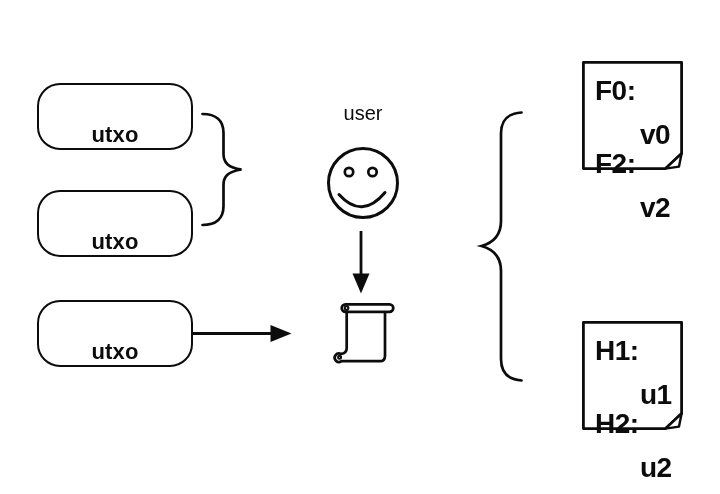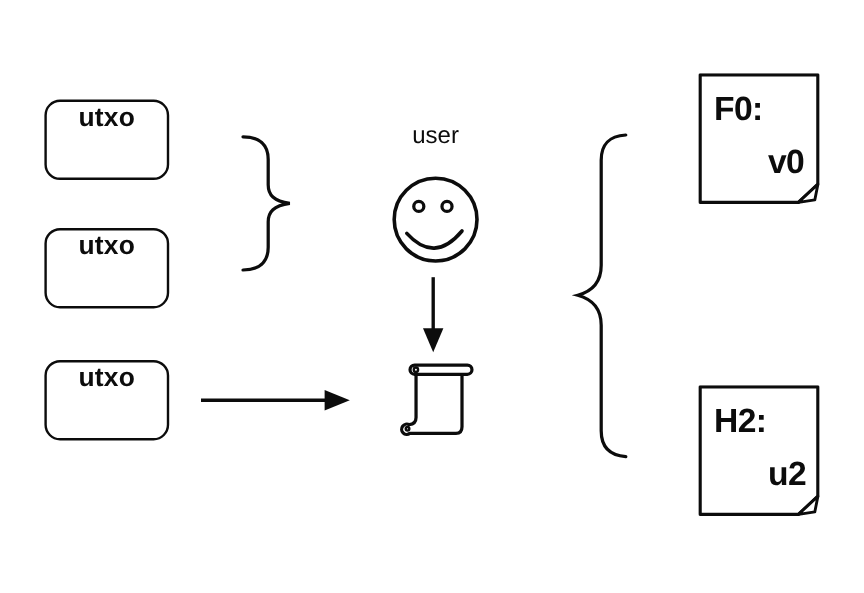--- a/index.html
+++ b/index.html
@@ -6,23 +6,23 @@
   * { box-sizing:border-box; margin:0; padding:0; }
   body {
     width:720px; height:494px; background:var(--bg);
     font-family:"Liberation Sans", sans-serif; color:var(--ink);
     overflow:hidden;
   }
   .canvas { position:relative; width:720px; height:494px; background:var(--bg); }
   .wires { position:absolute; left:0; top:0; }
 
   .utxo-box {
-    position:absolute; left:37px; width:104px; height:67px;
-    border:2.6px solid var(--ink); border-radius:13px; background:var(--bg);
-    display:flex; align-items:flex-start; justify-content:center;
+    position:absolute; left:37px; width:156px; height:67px;
+    border:2.6px solid var(--ink); border-radius:23px; background:var(--bg);
+    display:flex; align-items:flex-end; justify-content:center;
   }
   .utxo-box span { font-size:22px; font-weight:700; letter-spacing:0.2px; }
 
   .label {
     position:absolute; text-align:center;
     font-size:20px; font-weight:400; line-height:26px;
   }
   .user-label { left:311px; top:100px; width:104px; }
   .contract-label { left:311px; top:368px; width:104px; }
 
@@ -97,30 +97,38 @@
   <div class="doc" style="top:61px">
     <svg class="doc-frame" width="101" height="109" viewBox="0 0 101 109">
       <path d="M 1.4 1.4 H 99.6 V 92.5 L 83.5 107.6 H 1.4 Z" fill="#ffffff" stroke="#0c0c0c" stroke-width="2.8" stroke-linejoin="round"></path>
       <path d="M 83.5 107.6 L 97 105.6 L 99.6 92.5 Z" fill="#ffffff" stroke="#0c0c0c" stroke-width="2.4" stroke-linejoin="round"></path>
     </svg>
     <div class="doc-rows">
       <div class="doc-row">
         <span class="k">F0:</span>
         <span class="v">v0</span>
       </div>
+      <div class="doc-row">
+        <span class="k">F2:</span>
+        <span class="v">v2</span>
+      </div>
     </div>
   </div>
 
 
   <div class="doc" style="top:321px">
     <svg class="doc-frame" width="101" height="109" viewBox="0 0 101 109">
       <path d="M 1.4 1.4 H 99.6 V 92.5 L 83.5 107.6 H 1.4 Z" fill="#ffffff" stroke="#0c0c0c" stroke-width="2.8" stroke-linejoin="round"></path>
       <path d="M 83.5 107.6 L 97 105.6 L 99.6 92.5 Z" fill="#ffffff" stroke="#0c0c0c" stroke-width="2.4" stroke-linejoin="round"></path>
     </svg>
     <div class="doc-rows">
       <div class="doc-row">
+        <span class="k">H1:</span>
+        <span class="v">u1</span>
+      </div>
+      <div class="doc-row">
         <span class="k">H2:</span>
         <span class="v">u2</span>
       </div>
     </div>
   </div>
 
 </div>
 
 </body></html>

